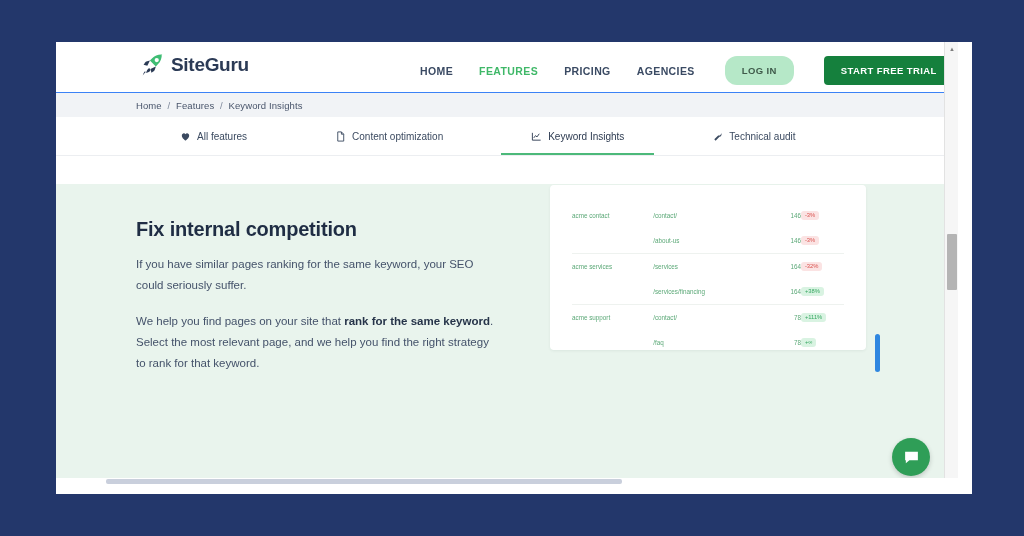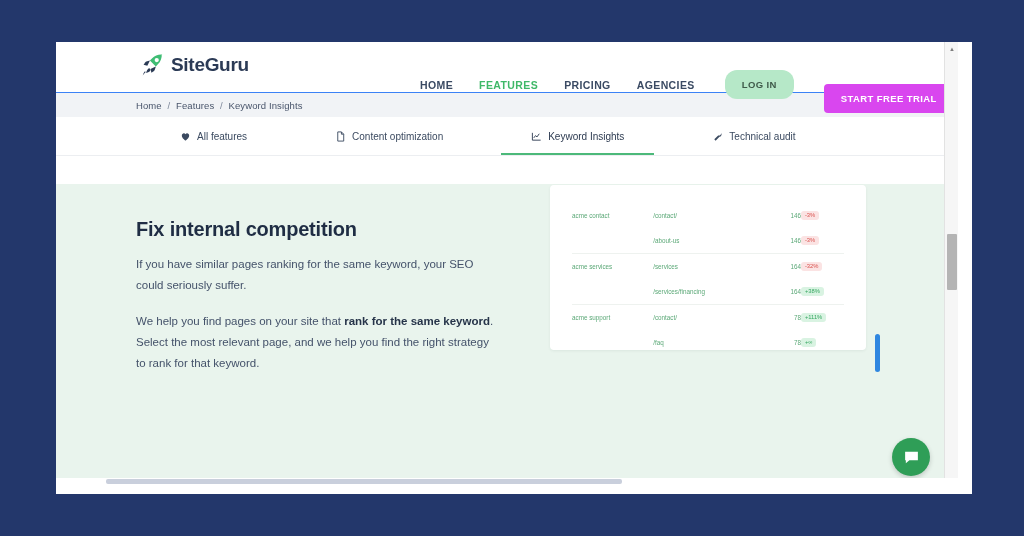--- a/index.html
+++ b/index.html
@@ -65,27 +65,26 @@
     margin-left: 6px;
     background: #b6e8c8;
     color: #3f5a4a;
     border: none; border-radius: 12px;
     font-size: 9.5px; font-weight: bold; letter-spacing: 0.4px;
     padding: 9px 17px; cursor: pointer;
     font-family: "Liberation Sans", sans-serif;
   }
   .btn-trial {
     margin-left: 8px;
-    background: #d946ef;
+    background: #15803d;
     color: #ffffff;
     border: none; border-radius: 4px;
     font-size: 9.5px; font-weight: bold; letter-spacing: 0.4px;
     padding: 9px 17px; cursor: pointer;
     font-family: "Liberation Sans", sans-serif;
-    margin-top: 28px;
   }
 
   
   .breadcrumb-bar {
     height: 25px;
     background: #f1f3f6;
     display: flex; align-items: center;
     padding-left: 80px;
     border-top: 1px solid #3b82f6;
   }

